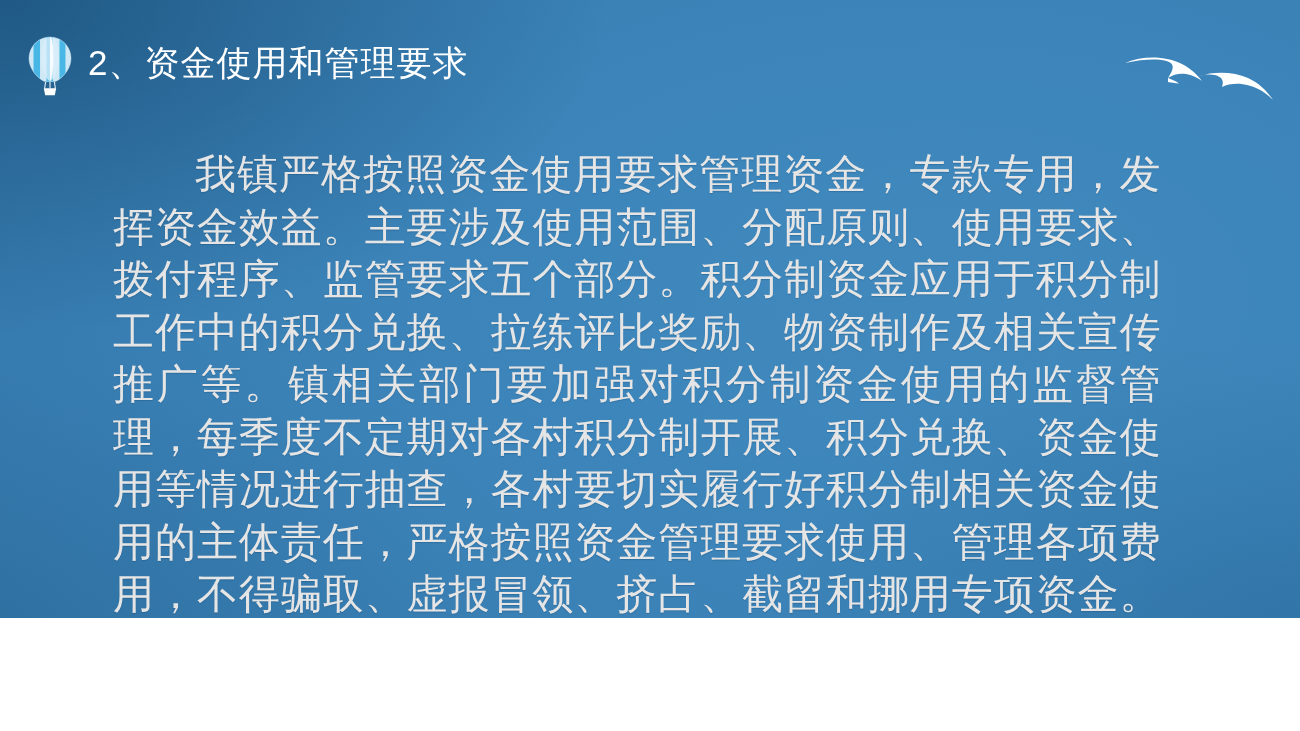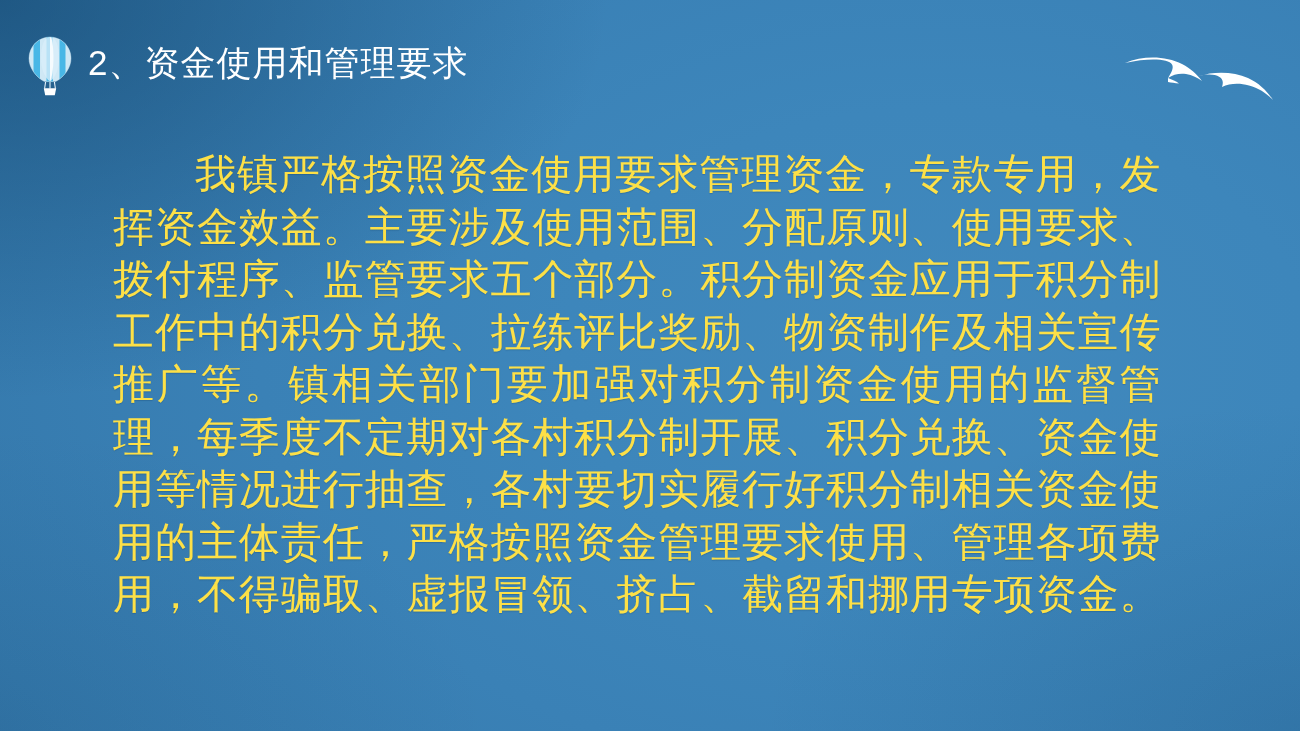--- a/index.html
+++ b/index.html
@@ -9,21 +9,21 @@
   body {
     width: 1300px;
     height: 731px;
     overflow: hidden;
     font-family: "Liberation Sans", sans-serif;
   }
 
   .slide {
     position: relative;
     width: 1300px;
-    height: 731px;
+    height: 618px;
     overflow: hidden;
     background: #2f7aad;
   }
 
   
   .bg-base {
     position: absolute;
     inset: 0;
     background:
       radial-gradient(130% 150% at 72% 48%,
@@ -80,21 +80,21 @@
     width: 162px;
     height: 64px;
   }
 
   
   .body-copy {
     position: absolute;
     left: 113px;
     top: 148px;
     width: 1048px;
-    color: #fde047;
+    color: #e5e5e5;
     font-family: "Liberation Serif", "DejaVu Serif", serif;
     font-size: 41px;
     line-height: 52.5px;
     letter-spacing: 0.5px;
     text-align: justify;
     text-justify: inter-character;
     text-indent: 82px;
     white-space: pre-wrap;
     text-shadow: 0 1px 1px rgba(10,50,85,0.22);
   }

